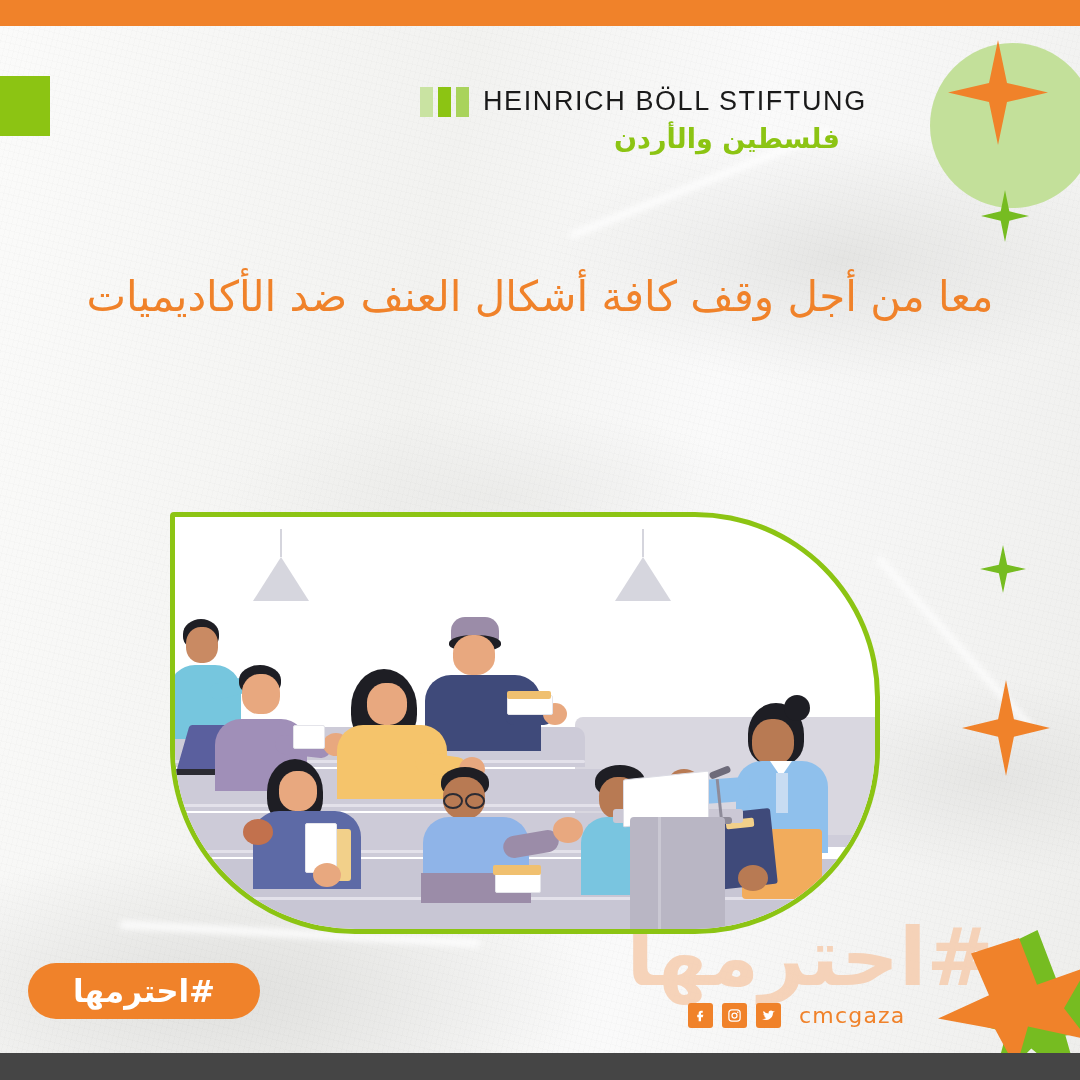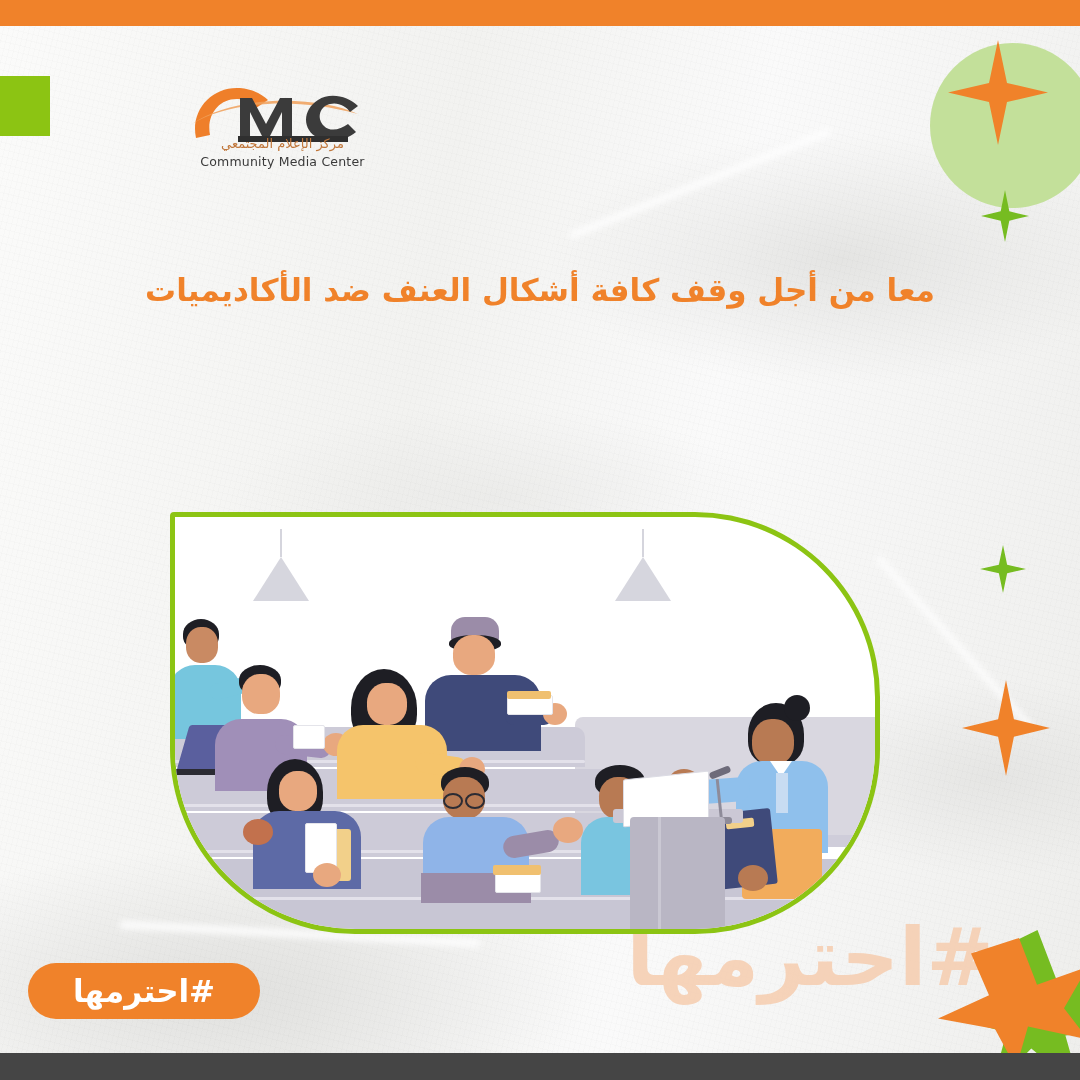--- a/index.html
+++ b/index.html
@@ -64,21 +64,21 @@
   .hbs-bars i:nth-child(1){background:#c9e3a2;}
   .hbs-bars i:nth-child(2){background:#8cc413;}
   .hbs-bars i:nth-child(3){background:#a9d35c;}
   .hbs-name{font-size:27px;letter-spacing:1.6px;color:#1a1a1a;font-weight:400;
     font-family:"Liberation Sans",sans-serif;white-space:nowrap;}
   .hbs-ar{margin-top:6px;text-align:right;width:100%;color:#8cc413;font-size:27px;
     direction:rtl;font-weight:700;letter-spacing:1px;padding-right:4px;}
 
   
   .headline{position:absolute;left:60px;top:272px;width:960px;text-align:center;
-    direction:rtl;color:#f0822a;font-size:31px;font-weight:700;letter-spacing:.2px;z-index:10;}
+    direction:rtl;color:#f0822a;font-size:42px;font-weight:400;letter-spacing:.2px;z-index:10;}
   .body-text{position:absolute;left:75px;top:335px;width:930px;text-align:center;
     direction:rtl;color:#1d1d1d;font-size:23px;line-height:1.65;font-weight:400;z-index:10;}
 
   
   .illus{position:absolute;left:170px;top:512px;width:700px;height:412px;z-index:9;
     border:5px solid #8cc413;background:#ffffff;
     border-radius:4px 185px 185px 185px / 4px 185px 185px 185px;
     overflow:hidden;}
   .illus-inner{position:absolute;inset:0;}
 
@@ -150,32 +150,32 @@
   <div class="star star-a"></div>
   <div class="star star-b"></div>
   <div class="star star-c"></div>
   <div class="star star-d"></div>
 
   <div class="burst burst-green"></div>
   <div class="burst burst-orange"></div>
 
   <div class="header">
 
-    <div class="cmc-logo">
-      <svg class="cmc-mark" viewBox="0 0 185 68">
-        <path d="M6 58 C0 30, 22 6, 50 8 C62 9, 72 14, 78 20 L66 28 C60 22, 54 19, 48 19 C30 18, 16 34, 20 55 Z" fill="#ef7f2a"></path>
-        <path d="M2 44 C38 22, 104 16, 168 34 C128 16, 46 14, 2 44 Z" fill="#f0a05a" opacity=".85"></path>
-        <path d="M50 60 L50 18 L62 18 L76 44 L90 18 L102 18 L102 60 L92 60 L92 32 L80 56 L72 56 L60 32 L60 60 Z" fill="#3b3b3b"></path>
-        <path d="M168 26 C158 16, 140 12, 128 20 C112 30, 112 50, 128 58 C140 64, 156 60, 166 52 L158 44 C150 50, 140 52, 134 46 C126 38, 130 26, 140 24 C148 22, 156 26, 160 32 Z" fill="#3b3b3b"></path>
-        <rect x="48" y="56" width="110" height="6" fill="#2f2f2f"></rect>
-      </svg>
-      <div class="cmc-ar">مركز الإعلام المجتمعي</div>
-      <div class="cmc-en">Community Media Center</div>
-    </div>
-
+
+    <div class="hbs-logo">
+      <div class="hbs-row">
+        <div class="hbs-bars">
+            <i></i>
+            <i></i>
+            <i></i>
+          </div>
+        <div class="hbs-name">HEINRICH BÖLL STIFTUNG</div>
+      </div>
+      <div class="hbs-ar">فلسطين والأردن</div>
+    </div>
 
   </div>
 
   <div class="headline">معا من أجل وقف كافة أشكال العنف ضد الأكاديميات</div>
 
   <div class="illus">
     <div class="illus-inner">
 
       <div class="lamp lamp1">
         <div class="cord"></div>
@@ -294,14 +294,34 @@
     </div>
   </div>
 
   <div class="watermark">#احترمها</div>
 
   <div class="badge">
     <span>#احترمها</span>
   </div>
 
 
+  <div class="social">
+    <div class="sicon">
+      <svg width="14" height="14" viewBox="0 0 24 24">
+          <path fill="#fff" d="M15 3h-3c-2.2 0-4 1.8-4 4v3H5.5v4H8v7h4v-7h3l1-4h-4V7.5c0-.6.4-1 1-1h2V3z"></path>
+        </svg>
+    </div>
+    <div class="sicon">
+      <svg width="15" height="15" viewBox="0 0 24 24">
+          <rect x="3" y="3" width="18" height="18" rx="5" fill="none" stroke="#fff" stroke-width="2"></rect>
+          <circle cx="12" cy="12" r="4" fill="none" stroke="#fff" stroke-width="2"></circle>
+          <circle cx="17.2" cy="6.8" r="1.3" fill="#fff"></circle>
+        </svg>
+    </div>
+    <div class="sicon">
+      <svg width="15" height="15" viewBox="0 0 24 24">
+          <path fill="#fff" d="M22 5.9c-.7.3-1.5.5-2.3.6.8-.5 1.4-1.3 1.7-2.2-.8.5-1.6.8-2.5 1a3.9 3.9 0 0 0-6.7 3.5A11 11 0 0 1 4.2 4.6a3.9 3.9 0 0 0 1.2 5.2c-.6 0-1.2-.2-1.7-.5a3.9 3.9 0 0 0 3.1 3.8c-.6.2-1.2.2-1.8.1a3.9 3.9 0 0 0 3.6 2.7A7.9 7.9 0 0 1 2 17.5a11 11 0 0 0 6 1.8c7.2 0 11.1-6 11.1-11.1v-.5c.8-.6 1.4-1.3 1.9-2.1z"></path>
+        </svg>
+    </div>
+    <div class="shandle">cmcgaza</div>
+  </div>
 
 </div>
 
 </body></html>

